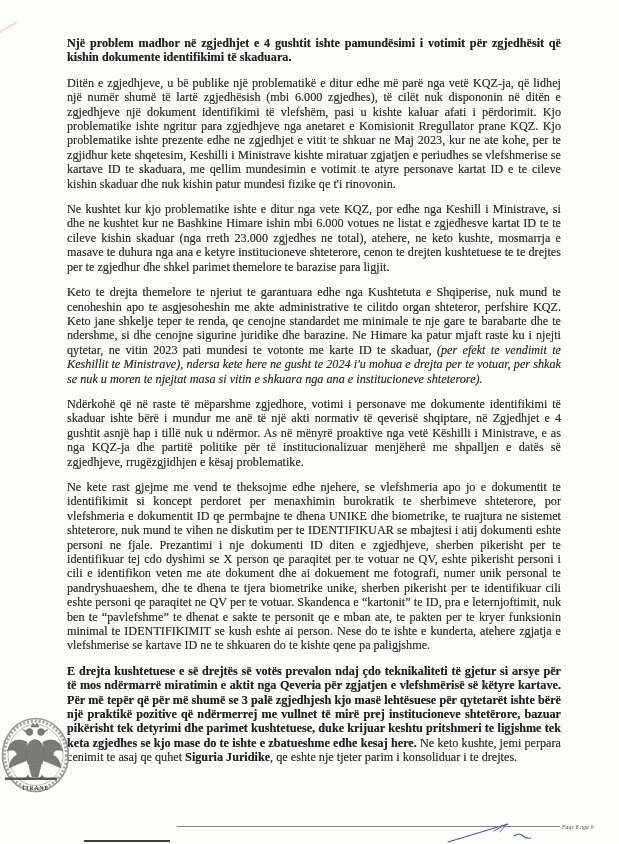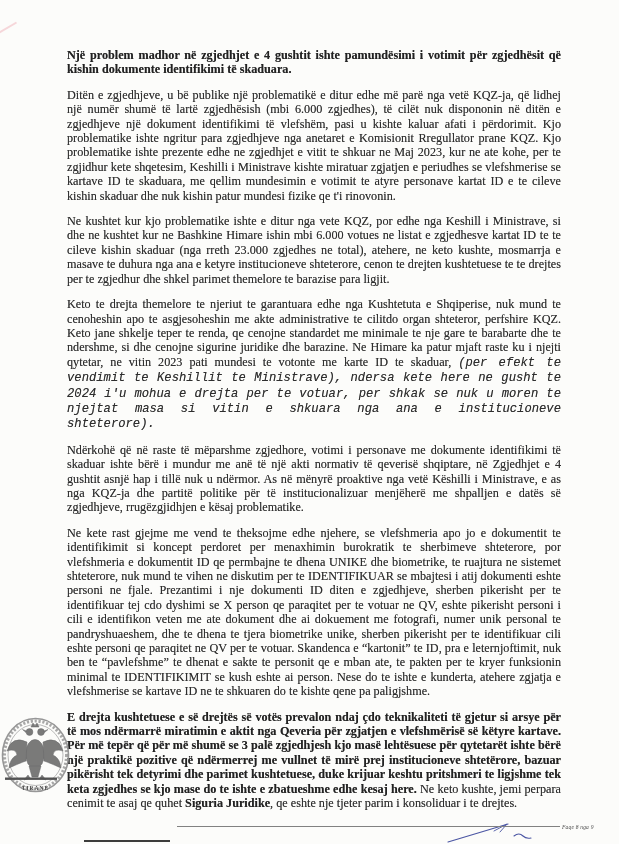--- a/index.html
+++ b/index.html
@@ -9,30 +9,30 @@
     font-family:"Liberation Serif", serif;
   }
   .page{
     position:relative;
     width:619px;height:844px;
     background:#fcfcfa;
     overflow:hidden;
   }
   .content{
     position:absolute;
-    left:67px;top:48px;width:494px;
+    left:67px;top:36px;width:494px;
     color:#2e2e2e;
     font-size:12.2px;
     line-height:14.4px;
     text-align:justify;
     text-shadow:0 0 .5px rgba(46,46,46,.55);
   }
   .para{margin:0 0 11px 0;}
   .b{font-weight:bold;color:#222;}
-  .i{font-style:italic;font-family:Liberation Mono, monospace;}
+  .i{font-style:italic;}
   .rule{
     position:absolute;left:177px;top:826px;width:383px;height:1px;
     background:#818181;
   }
   .page-label{
     position:absolute;left:562px;top:824px;
     font-size:5.5px;font-style:italic;color:#4a4a4a;
     letter-spacing:.2px;white-space:nowrap;
   }
   .bottom-left-line{

